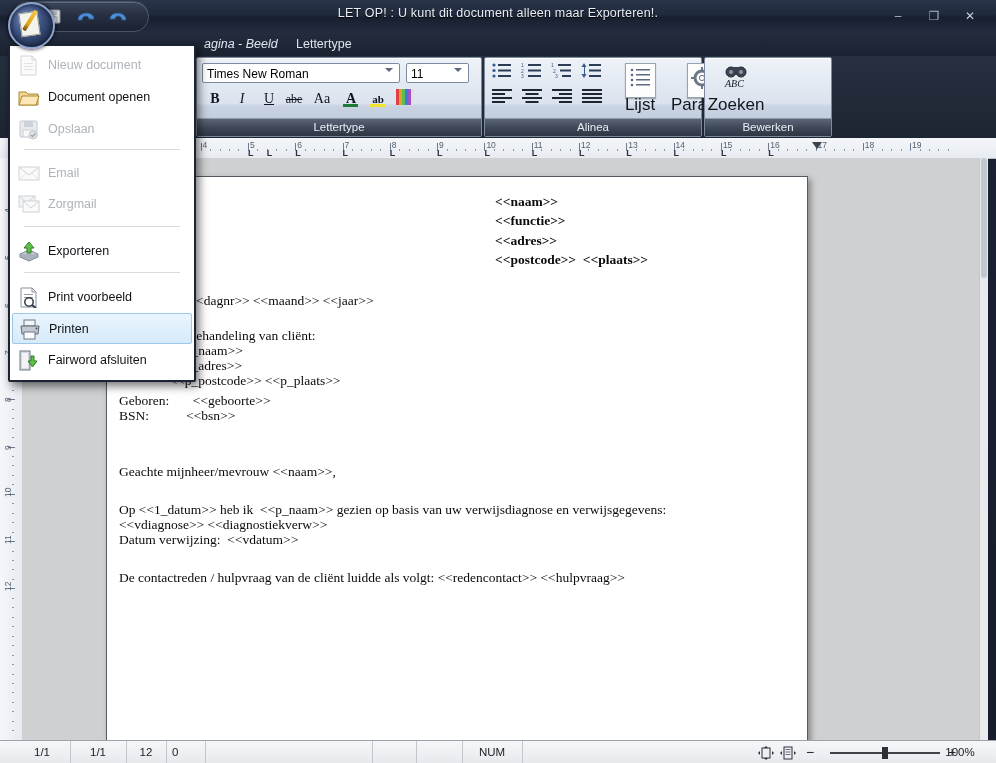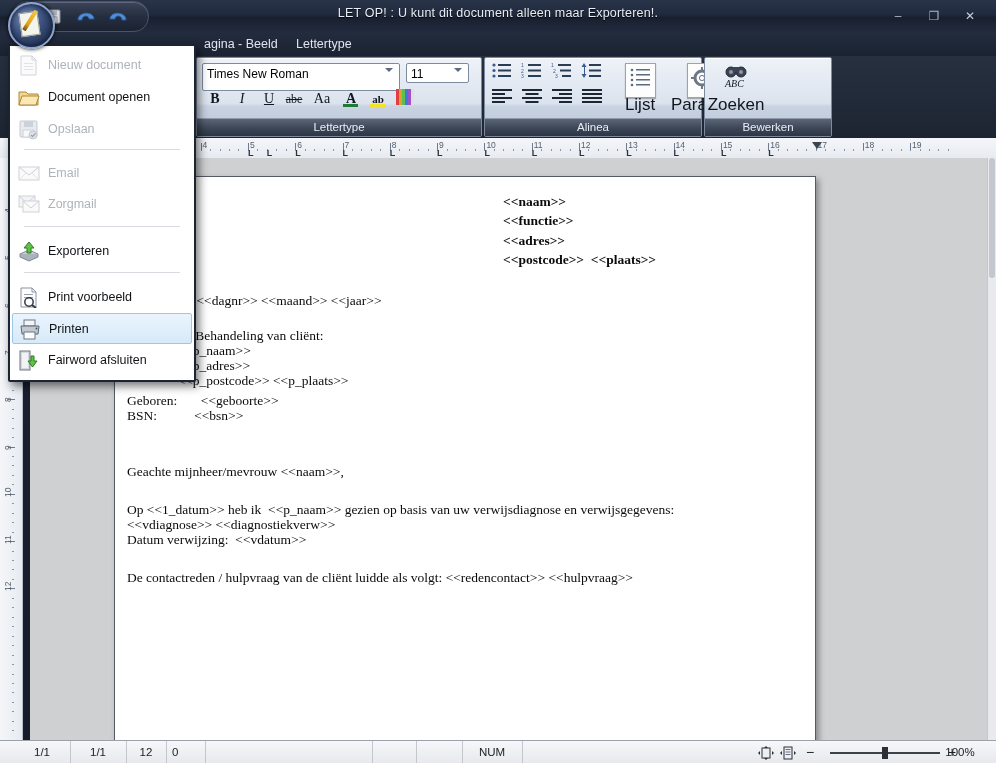--- a/index.html
+++ b/index.html
@@ -93,21 +93,21 @@
     position:absolute; left:0; bottom:0; width:100%; height:17px;
     line-height:17px; text-align:center; font-size:11.5px; color:#e8edf5;
     background: linear-gradient(180deg,#5b6576 0%, #3c4656 55%, #2d3644 100%);
     border-top:1px solid #8e99aa;
   }
   .group-body { position:absolute; left:0; top:0; right:0; height:60px; }
 
   
   #grp-font { left:196px; width:284px; }
   #font-name {
-    position:absolute; left:5px; top:5px; width:198px; height:28px;
+    position:absolute; left:5px; top:5px; width:198px; height:20px;
     background:#fff; border:1px solid #7c8ba0; border-radius:2px;
     font-size:12px; line-height:20px; padding-left:4px; color:#000;
     box-sizing:border-box;
   }
   #font-name-arrow, #font-size-arrow {
     position:absolute; top:10px; width:0;height:0;
     border-left:4px solid transparent; border-right:4px solid transparent;
     border-top:4px solid #5b6a80;
   }
   #font-name-arrow { left:188px; }
@@ -157,21 +157,21 @@
     background: linear-gradient(90deg,#f4f6f9 0%, #e7ebf1 100%);
     border-right:1px solid #b7bec9;
     overflow:hidden;
   }
   .rtick { position:absolute; background:#6f7a8a; }
   .rnum { position:absolute; font-size:8.5px; color:#55606f; font-family:"Liberation Sans", sans-serif;}
   .tabstop { position:absolute; font-size:9px; color:#2a3140; font-weight:bold; }
 
   
   #canvas {
-    position:absolute; left:30px; top:158px; width:966px; height:582px;
+    position:absolute; left:22px; top:158px; width:966px; height:582px;
     background:#cfd0d2;
     overflow:hidden;
   }
   #page {
     position:absolute; left:84px; top:18px; width:700px; height:600px;
     background:#ffffff;
     border:1px solid #555a63;
     box-shadow: 3px 3px 6px rgba(0,0,0,.35);
   }
   #doc-text {
@@ -269,21 +269,21 @@
     <div class="win-btn" id="btn-max">❐</div>
     <div class="win-btn" id="btn-close">✕</div>
   </div>
 
   <div id="office-orb">
     <div class="pad"></div>
     <div class="pen"></div>
   </div>
 
   <div id="tabstrip">
-    <div class="tab" style="left:196px;">agina - Beeld</div>
+    <div class="tab" style="left:196px;font-style:italic;">agina - Beeld</div>
     <div class="tab" style="left:288px;">Lettertype</div>
   </div>
 
   <div id="ribbon">
 
     <div class="group" id="grp-font">
       <div class="group-body">
         <div id="font-name">Times New Roman</div>
         <div id="font-name-arrow"></div>
         <div id="font-size">11</div>

